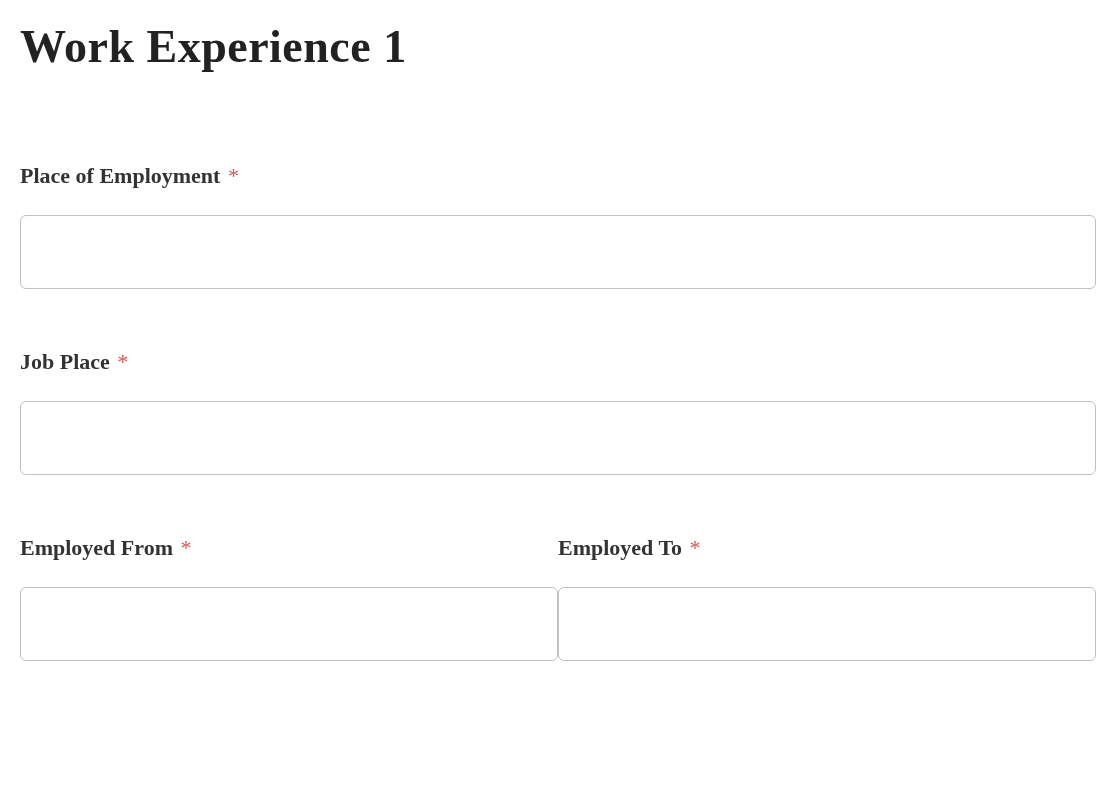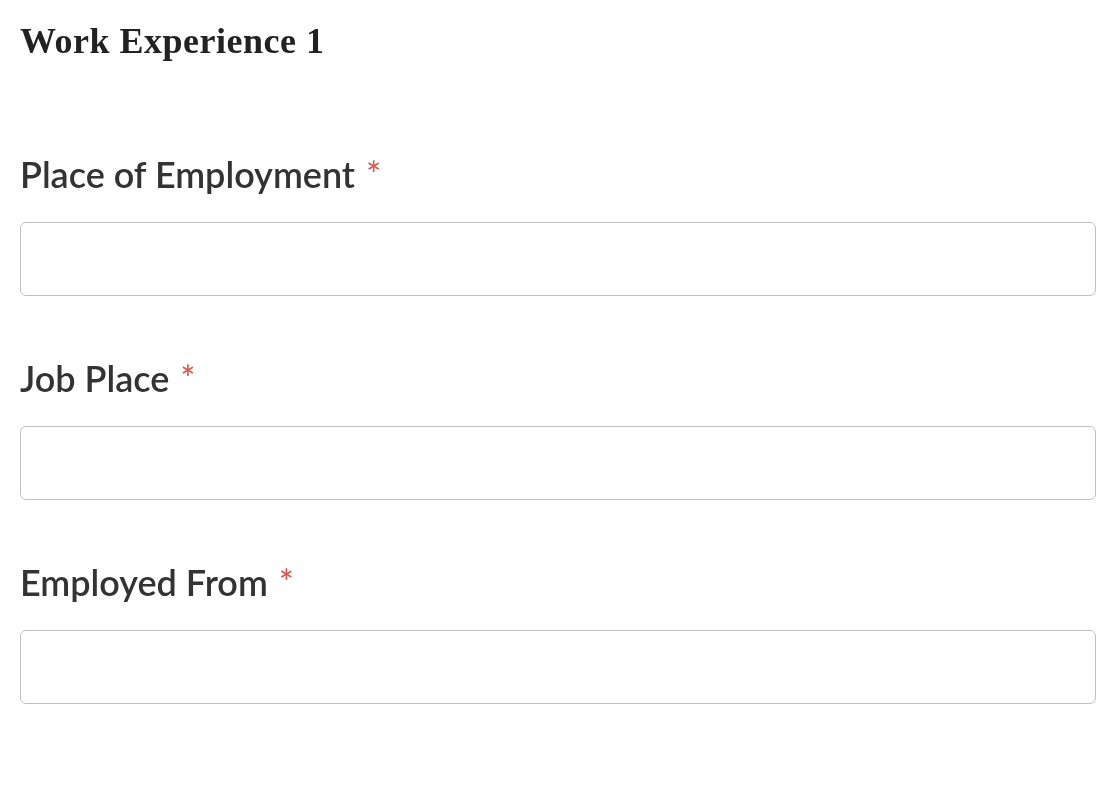--- a/index.html
+++ b/index.html
@@ -8,42 +8,43 @@
       padding: 0;
     }
     body {
       font-family: -apple-system, BlinkMacSystemFont, "Segoe UI", "Lato", "Helvetica Neue", sans-serif;
       background: #ffffff;
       padding: 20px;
       width: 1116px;
     }
     .section-title {
       font-family: Georgia, "Rockwell", "Roboto Slab", serif;
-      font-size: 36px;
+      font-size: 46px;
       font-weight: 900;
       color: #222222;
       margin-bottom: 90px;
       letter-spacing: 0.5px;
     }
     .form-group {
       margin-bottom: 60px;
     }
     .form-row {
       display: flex;
     }
     .form-row .form-group {
       flex: 1;
       margin-bottom: 0;
     }
     .form-label {
       display: block;
-      font-size: 36px;
+      font-size: 22px;
       font-weight: 600;
       color: #333333;
       margin-bottom: 26px;
+      font-family: Liberation Serif, serif;
     }
     .required-mark {
       color: #d9534f;
       font-weight: 400;
       margin-left: 2px;
     }
     .form-input {
       width: 100%;
       height: 74px;
       border: 1px solid #c0c0c0;
@@ -84,13 +85,20 @@
 </div>
 
 <div class="form-row">
   <div class="form-group">
     <label class="form-label">
       <span>Employed From</span>
       <span class="required-mark">*</span>
     </label>
     <input type="text" class="form-input-half" value="" style="">
   </div>
+  <div class="form-group">
+    <label class="form-label">
+      <span>Employed To</span>
+      <span class="required-mark">*</span>
+    </label>
+    <input type="text" class="form-input-half" value="" style="">
+  </div>
 </div>
 
 </body></html>

